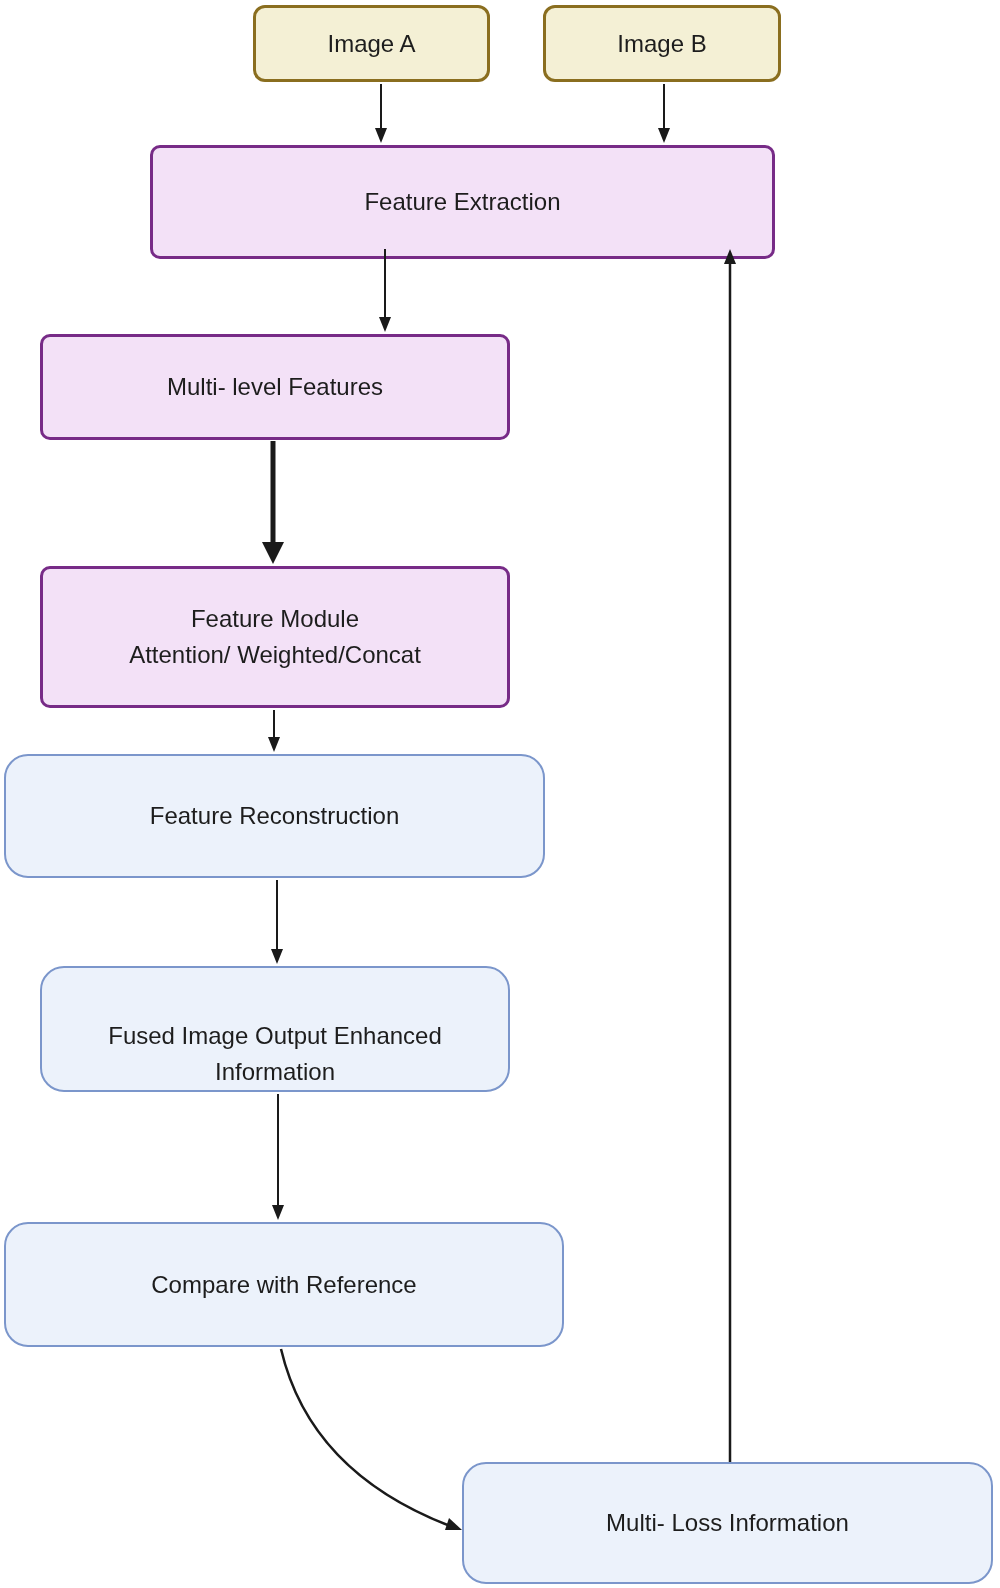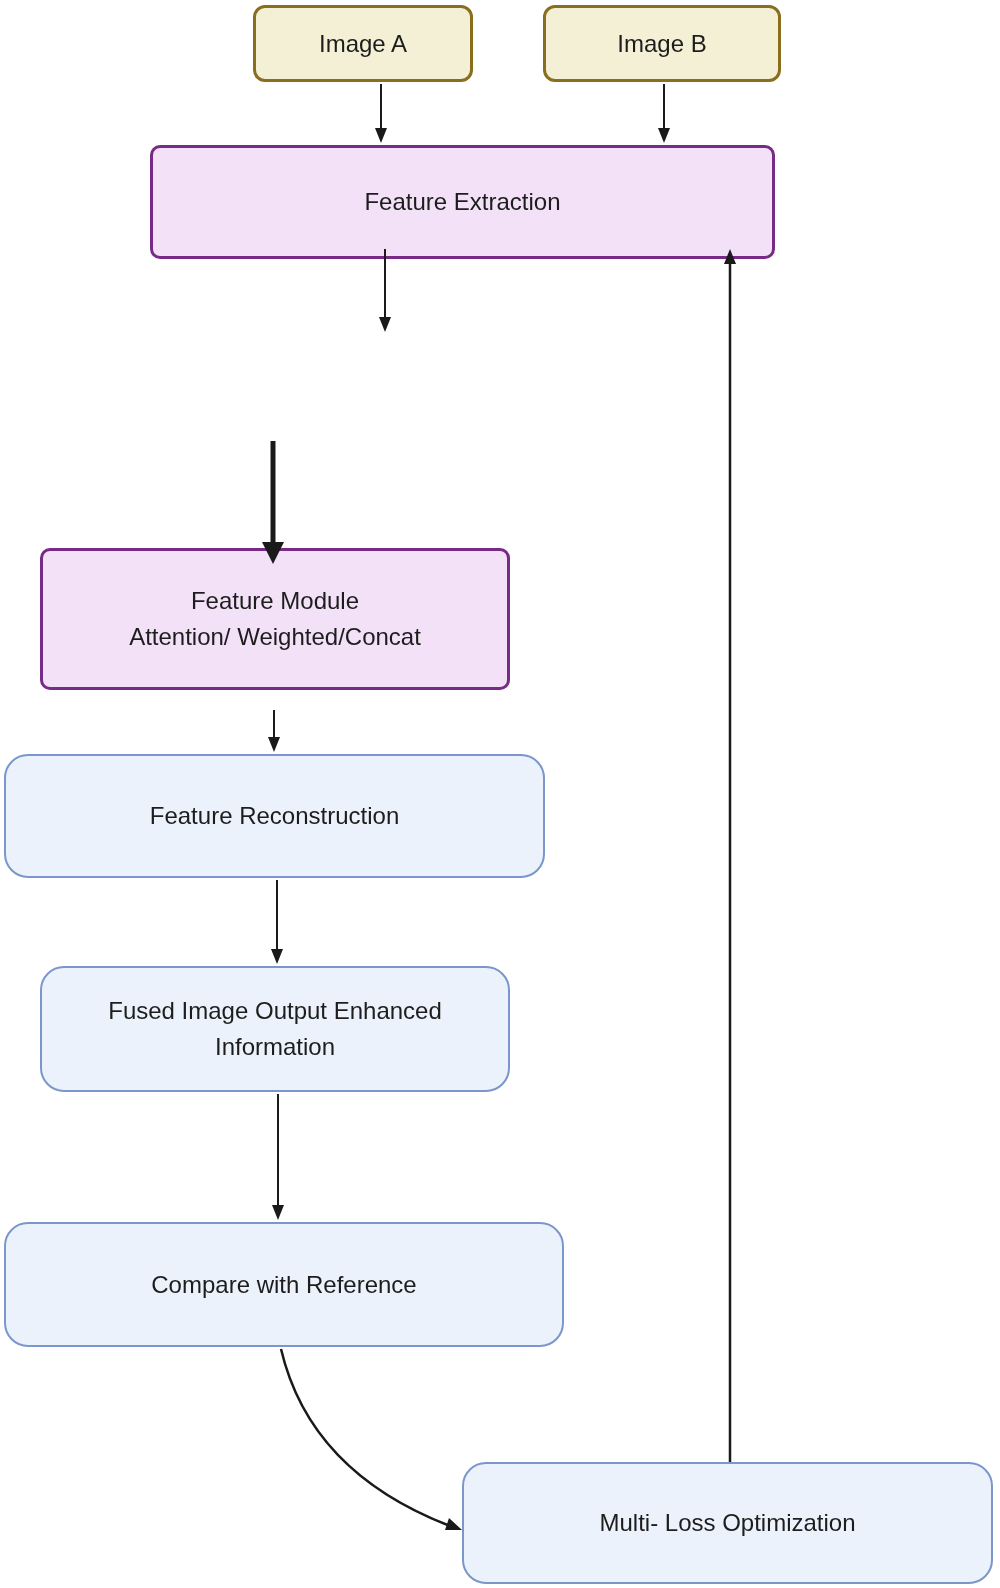--- a/index.html
+++ b/index.html
@@ -39,27 +39,27 @@
     background: var(--process-fill, #f3e1f7);
     border: 3px solid var(--process-border, #772b87);
     border-radius: 10px;
   }
   .blue {
     background: var(--output-fill, #ecf2fb);
     border: 2px solid var(--output-border, #7b96cb);
     border-radius: 24px;
   }
   
-  #node-image-a            { left: 253px; top: 5px;    width: 220px; height: 77px; }
+  #node-image-a            { left: 253px; top: 5px;    width: 237px; height: 77px; }
   #node-image-b            { left: 543px; top: 5px;    width: 238px; height: 77px; }
   #node-feature-extraction { left: 150px; top: 145px;  width: 625px; height: 114px; }
   #node-multi-level        { left: 40px;  top: 334px;  width: 470px; height: 106px; }
-  #node-feature-module     { left: 40px;  top: 548px;  width: 470px; height: 142px; }
+  #node-feature-module     { left: 40px;  top: 566px;  width: 470px; height: 142px; }
   #node-feature-recon      { left: 4px;   top: 754px;  width: 541px; height: 124px; }
-  #node-fused-output       { left: 40px;  top: 966px;  width: 470px; height: 126px; }
+  #node-fused-output       { left: 40px;  top: 966px;  width: 470px; height: 126px; align-items: flex-end; }
   #node-compare            { left: 4px;   top: 1222px; width: 560px; height: 125px; }
   #node-multi-loss         { left: 462px; top: 1462px; width: 531px; height: 122px; }
 
   svg.edges {
     position: absolute;
     left: 0;
     top: 0;
     width: 1000px;
     height: 1588px;
     pointer-events: none;
@@ -86,41 +86,44 @@
   </div>
 
   <div class="node cream" id="node-image-b">
     <span class="label">Image B</span>
   </div>
 
   <div class="node pink" id="node-feature-extraction">
     <span class="label">Feature Extraction</span>
   </div>
 
+  <div class="node pink" id="node-multi-level">
+    <span class="label">Multi- level Features</span>
+  </div>
 
   <div class="node pink" id="node-feature-module">
     <span class="label">Feature Module
 Attention/ Weighted/Concat</span>
   </div>
 
   <div class="node blue" id="node-feature-recon">
     <span class="label">Feature Reconstruction</span>
   </div>
 
   <div class="node blue" id="node-fused-output">
     <span class="label">Fused Image Output Enhanced
 Information</span>
   </div>
 
   <div class="node blue" id="node-compare">
     <span class="label">Compare with Reference</span>
   </div>
 
   <div class="node blue" id="node-multi-loss">
-    <span class="label">Multi- Loss Optimization</span>
+    <span class="label">Multi- Loss Information</span>
   </div>
 
   <svg class="edges" viewBox="0 0 1000 1588" xmlns="http://www.w3.org/2000/svg">
 
     <g>
       <line class="thin" x1="381" y1="84" x2="381" y2="129"></line>
       <polygon points="381,143 375,128 387,128"></polygon>
     </g>
 
     <g>

